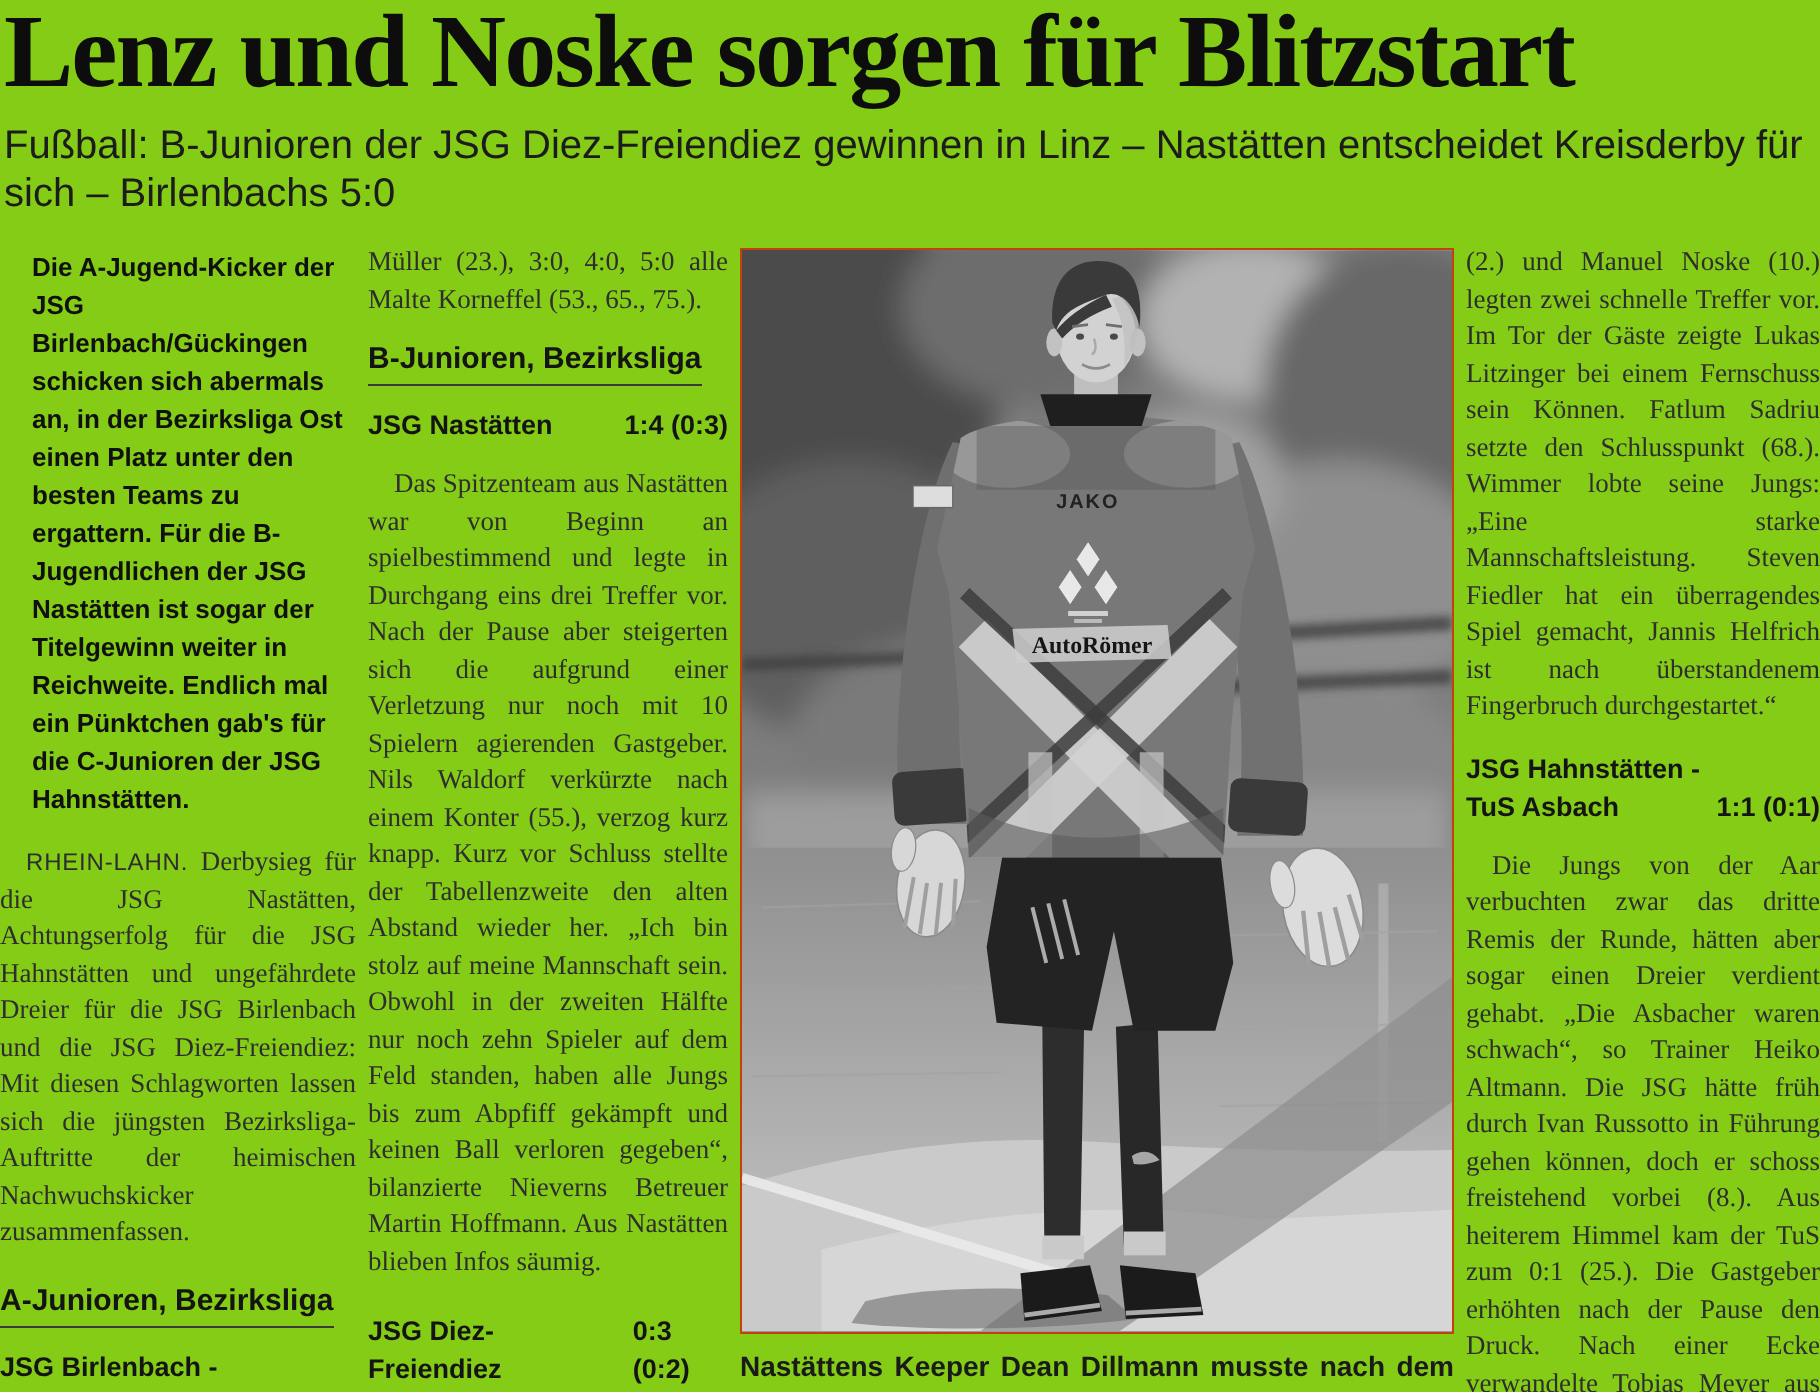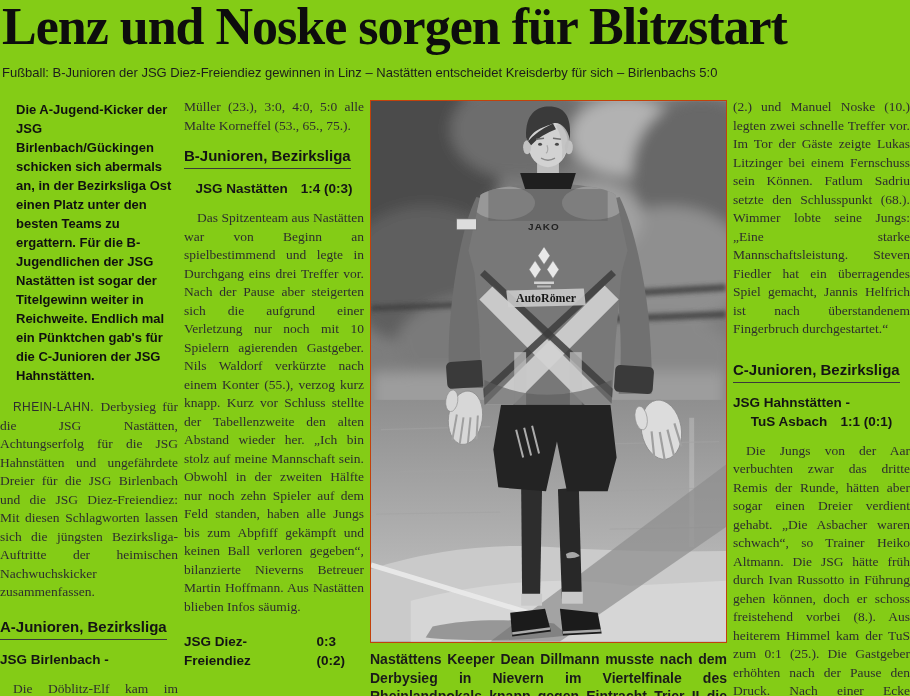--- a/index.html
+++ b/index.html
@@ -12,21 +12,21 @@
   
   .headline {
     margin: 0 0 0 2px;
     font-family: "Liberation Serif", serif;
     font-weight: 700; font-size: 52px; line-height: 54px;
     letter-spacing: -1px; color: #0d0d0d; white-space: nowrap;
   }
   .subhead {
     margin: 7px 0 0 2px;
     font-family: "Liberation Sans", sans-serif;
-    font-size: 13px; line-height: 24px; color: #1c1c1c;
+    font-size: 20px; line-height: 24px; color: #1c1c1c;
   }
   
   .columns {
     margin-top: 13px;
     display: grid;
     grid-template-columns: 178px 180px 357px 177px;
     column-gap: 6px;
     align-items: start;
   }
   .lead {
@@ -54,21 +54,21 @@
     font-family: "Liberation Sans", sans-serif;
     font-weight: 700; font-size: 15px; line-height: 18px;
     color: #141414;
     border-bottom: 1.5px solid #3a3a3a; padding-bottom: 3px;
   }
   .fixture {
     margin: 0 0 11px;
     font-family: "Liberation Sans", sans-serif;
     font-weight: 700; font-size: 13.5px; line-height: 19px; color: #141414;
   }
-  .fixture-row2 { display: flex; justify-content: center; gap: 13px; }
+  .fixture-row2 { display: flex; justify-content: space-between; gap: 13px; }
   
   .photo-col { padding-top: 2px; }
   figure { margin: 0; }
   .photo-frame {
     width: 357px; height: 543px;
     border: 1px solid #c2410c; background: #9a9a9a;
   }
   .photo-frame svg { display: block; }
   figcaption {
     margin-top: 7px; width: 357px;
@@ -292,23 +292,20 @@
               </g>
             </g>
           </svg>
         </div>
         <figcaption><span>Nastättens Keeper Dean Dillmann musste nach dem Derbysieg in Nievern im Viertelfinale des Rheinlandpokals knapp gegen Eintracht Trier II die Segel streichen.</span></figcaption>
       </figure>
     </div>
 
     <div>
       <p class="body-text">(2.) und Manuel Noske (10.) legten zwei schnelle Treffer vor. Im Tor der Gäste zeigte Lukas Litzinger bei einem Fernschuss sein Können. Fatlum Sadriu setzte den Schlusspunkt (68.). Wimmer lobte seine Jungs: „Eine starke Mannschaftsleistung. Steven Fiedler hat ein überragendes Spiel gemacht, Jannis Helfrich ist nach überstandenem Fingerbruch durchgestartet.“</p>
-      <div class="section-heading-wrap" style="margin-top:22px">
-        <span class="section-heading">C-Junioren, Bezirksliga</span>
-      </div>
       <div class="fixture">
         <div>JSG Hahnstätten -</div>
         <div class="fixture-row2">
           <span>TuS Asbach</span>
           <span>1:1 (0:1)</span>
         </div>
       </div>
       <p class="body-text indent" style="margin-bottom:0">Die Jungs von der Aar verbuchten zwar das dritte Remis der Runde, hätten aber sogar einen Dreier verdient gehabt. „Die Asbacher waren schwach“, so Trainer Heiko Altmann. Die JSG hätte früh durch Ivan Russotto in Führung gehen können, doch er schoss freistehend vorbei (8.). Aus heiterem Himmel kam der TuS zum 0:1 (25.). Die Gastgeber erhöhten nach der Pause den Druck. Nach einer Ecke verwandelte Tobias Meyer aus neun Metern. Der ersehnte Siegtreffer für den abgeschlagenen Tabellenletzten wollte aber nicht mehr fallen.</p>
 
     </div>

